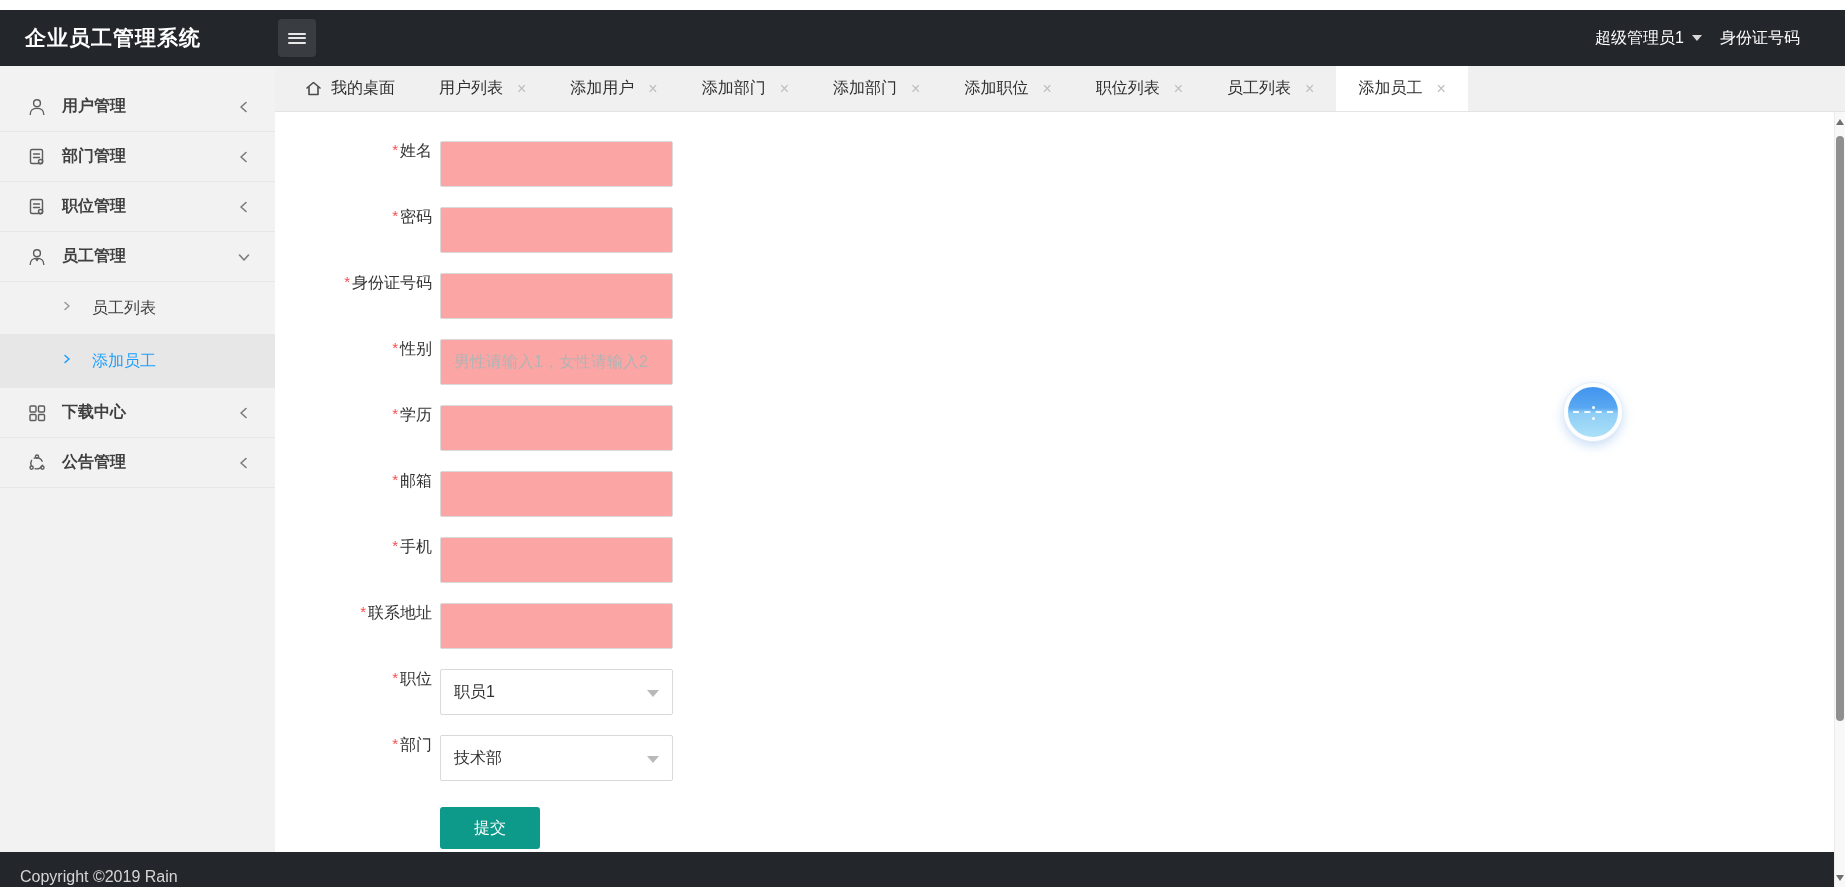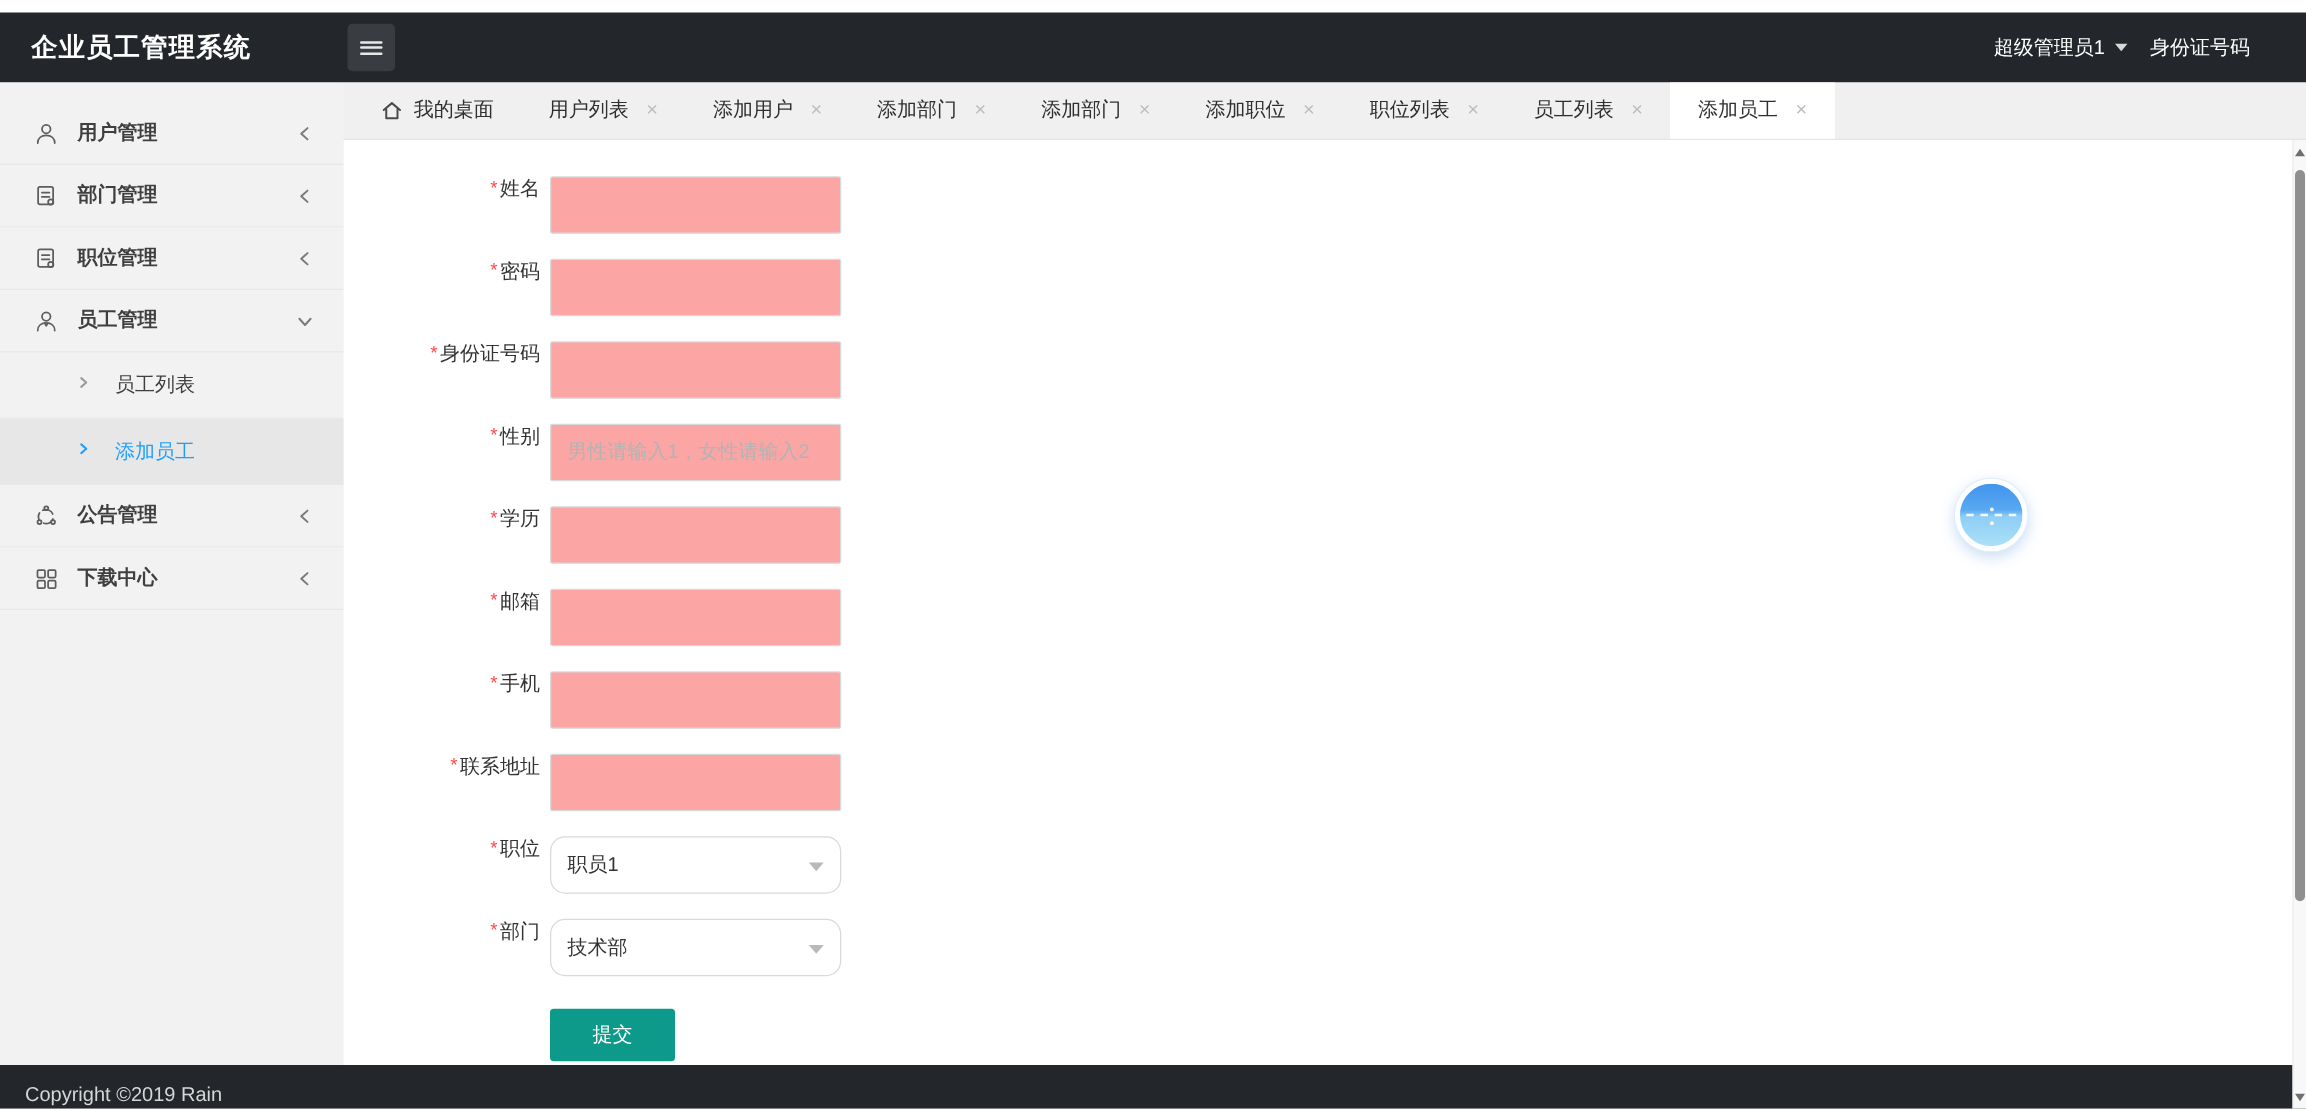--- a/index.html
+++ b/index.html
@@ -42,21 +42,21 @@
   .tab.active { background:#ffffff; }
   .tab .home { display:flex; margin-right:9px; }
 
   
   .content { position:absolute; left:275px; top:112px; width:1570px; height:740px; background:#fff; padding-top:29px; }
   .frow { display:flex; align-items:flex-start; height:46px; margin-bottom:20px; }
   .flabel { width:157px; text-align:right; font-size:16px; color:#333; }
   .req { color:#ff4a4a; margin-right:2px; font-size:15px; vertical-align:1px; }
   .fbox { margin-left:8px; width:233px; height:46px; border:1px solid #d9d9d9; border-radius:2px; background:#fca5a5; font-size:16px; color:#333; padding:0 13px; outline:none; }
   .fbox::placeholder { color:#b3b3b3; }
-  .fselect { margin-left:8px; width:233px; height:46px; border:1px solid #d9d9d9; border-radius:12px; background:#fff; display:flex; align-items:center; padding:0 13px; font-size:16px; color:#333; position:relative; cursor:pointer; }
+  .fselect { margin-left:8px; width:233px; height:46px; border:1px solid #d9d9d9; border-radius:2px; background:#fff; display:flex; align-items:center; padding:0 13px; font-size:16px; color:#333; position:relative; cursor:pointer; }
   .fselect .sel-caret { position:absolute; right:13px; top:20px; width:0; height:0; border-left:6px solid transparent; border-right:6px solid transparent; border-top:7px solid #b9b9b9; }
   .submit-row { margin-left:165px; margin-top:26px; }
   .submit-btn { width:100px; height:42px; background:#0e9a8b; color:#fff; font-size:16px; border:none; border-radius:3px; cursor:pointer; font-family:inherit; }
 
   
   .loader { position:absolute; left:1564px; top:383px; width:58px; height:58px; border-radius:50%; background:linear-gradient(180deg,#4194ee 0%,#5aa8f2 42%,#8ecdf5 52%,#abe1f8 100%); border:4px solid #fdfeff; box-shadow:0 0 0 1px #e3ecf7, 0 4px 12px rgba(120,170,230,.45); }
   .loader .dash { position:absolute; left:5px; top:24px; width:40px; border-top:2px dashed rgba(255,255,255,.9); }
   .loader .dot { position:absolute; left:24px; width:3px; height:3px; background:#fff; border-radius:50%; }
   .loader .d1 { top:19px; } .loader .d2 { top:30px; }
 
@@ -168,43 +168,43 @@
       <span>
         <svg class="arr" width="14" height="14" viewBox="0 0 14 14">
             <polyline points="5,3.5 9,7 5,10.5"></polyline>
           </svg>
       </span>
       <span class="lbl">添加员工</span>
     </div>
     <div class="side-item">
       <span class="icon">
         <svg class="ic" width="20" height="20" viewBox="0 0 20 20">
+            <rect x="3" y="3" width="6" height="6" rx="1"></rect>
+            <rect x="11.5" y="3" width="6" height="6" rx="1"></rect>
+            <rect x="3" y="11.5" width="6" height="6" rx="1"></rect>
+            <rect x="11.5" y="11.5" width="6" height="6" rx="1"></rect>
+          </svg>
+      </span>
+      <span class="lbl">下载中心</span>
+      <span class="chev">
+        <svg class="chv" width="14" height="14" viewBox="0 0 14 14">
+            <polyline points="9,2.5 4,7 9,11.5"></polyline>
+          </svg>
+      </span>
+    </div>
+    <div class="side-item">
+      <span class="icon">
+        <svg class="ic" width="20" height="20" viewBox="0 0 20 20">
             <path d="M7.2,5.2 A6,6 0 0 1 15.2,8.2 M15.4,12.2 A6,6 0 0 1 8,15.6 M4.2,12.6 A6,6 0 0 1 4.6,7.4"></path>
             <circle cx="10" cy="3.6" r="1.6"></circle>
             <circle cx="4.6" cy="14.6" r="1.6"></circle>
             <circle cx="15.4" cy="14.6" r="1.6"></circle>
           </svg>
       </span>
       <span class="lbl">公告管理</span>
-      <span class="chev">
-        <svg class="chv" width="14" height="14" viewBox="0 0 14 14">
-            <polyline points="9,2.5 4,7 9,11.5"></polyline>
-          </svg>
-      </span>
-    </div>
-    <div class="side-item">
-      <span class="icon">
-        <svg class="ic" width="20" height="20" viewBox="0 0 20 20">
-            <rect x="3" y="3" width="6" height="6" rx="1"></rect>
-            <rect x="11.5" y="3" width="6" height="6" rx="1"></rect>
-            <rect x="3" y="11.5" width="6" height="6" rx="1"></rect>
-            <rect x="11.5" y="11.5" width="6" height="6" rx="1"></rect>
-          </svg>
-      </span>
-      <span class="lbl">下载中心</span>
       <span class="chev">
         <svg class="chv" width="14" height="14" viewBox="0 0 14 14">
             <polyline points="9,2.5 4,7 9,11.5"></polyline>
           </svg>
       </span>
     </div>
   </div>
 
   <div class="tabbar">
     <div class="tab">

